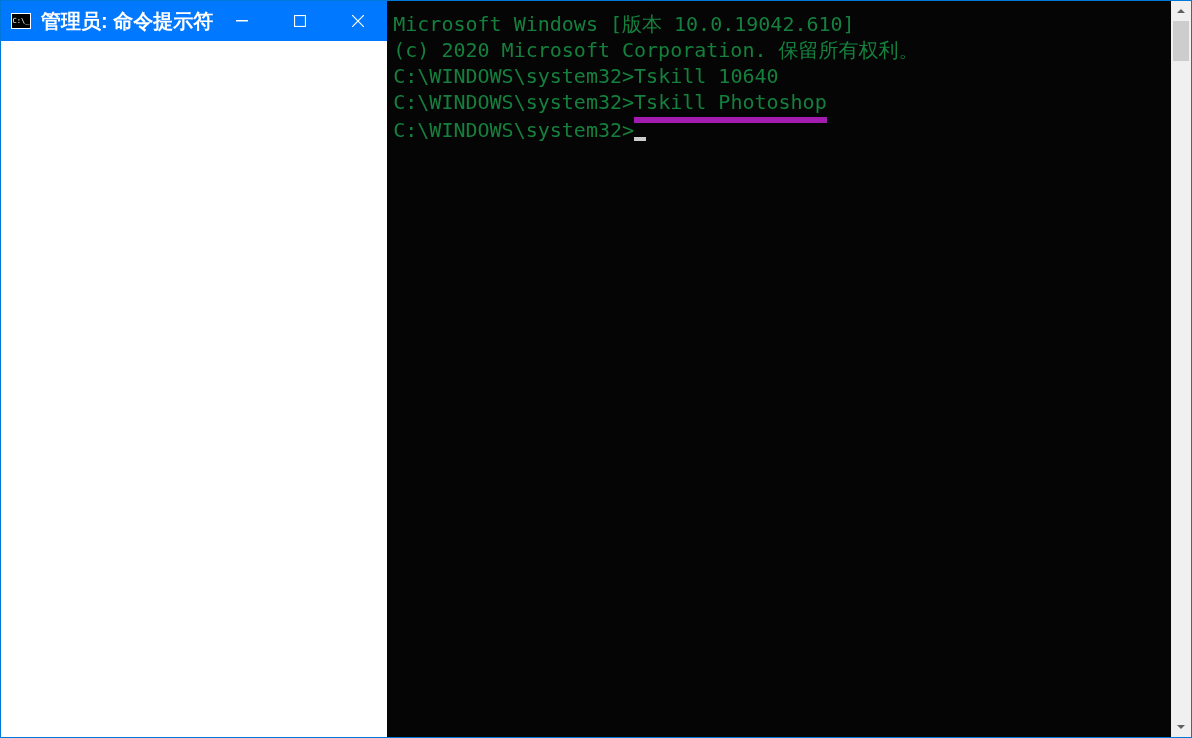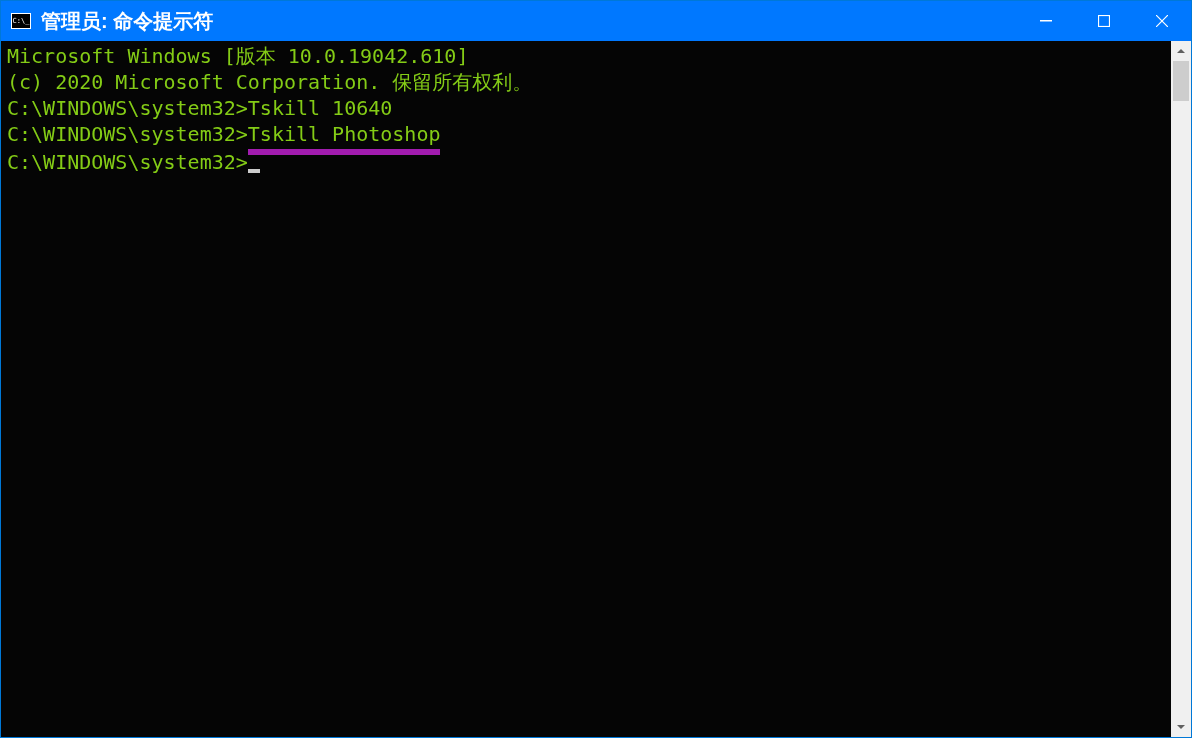--- a/index.html
+++ b/index.html
@@ -11,21 +11,21 @@
       width: 1192px;
       height: 738px;
       background: #ffffff;
       font-family: "Microsoft YaHei", "SimSun", sans-serif;
       overflow: hidden;
     }
     .window {
       width: 100%;
       height: 100%;
       display: flex;
-      flex-direction: column;
+      flex-direction: row;
       border: 1px solid #0078d7;
     }
     .titlebar {
       height: 40px;
       background: #0078ff;
       display: flex;
       align-items: center;
       color: #ffffff;
       flex-shrink: 0;
     }
@@ -72,24 +72,24 @@
     }
     .console-area {
       flex: 1;
       background: #050505;
       display: flex;
       position: relative;
       overflow: hidden;
     }
     .console-content {
       flex: 1;
-      padding: 2px 6px;
+      padding: 10px 6px;
       font-family: "NSimSun", "SimSun", Consolas, monospace;
       font-size: 20px;
-      color: #84cc16;
+      color: #15803d;
       line-height: 1.3;
       white-space: pre;
       overflow: hidden;
     }
     .console-line {
       display: block;
     }
     .underline-mark {
       display: inline-block;
       border-bottom: 6px solid #a21caf;

